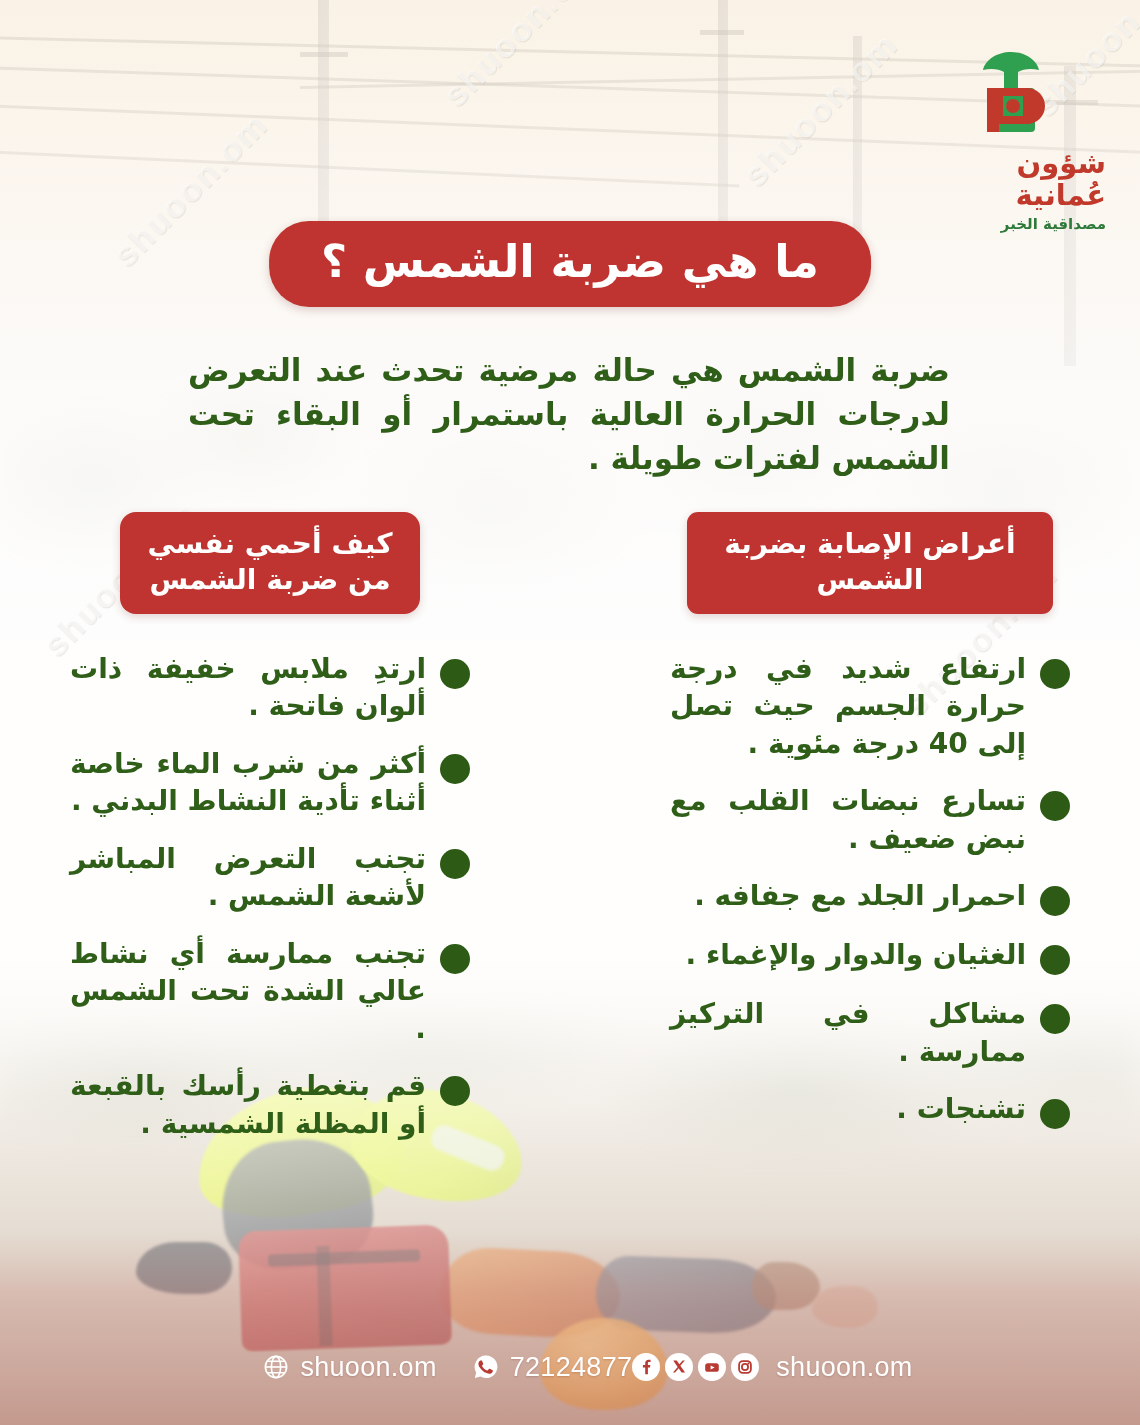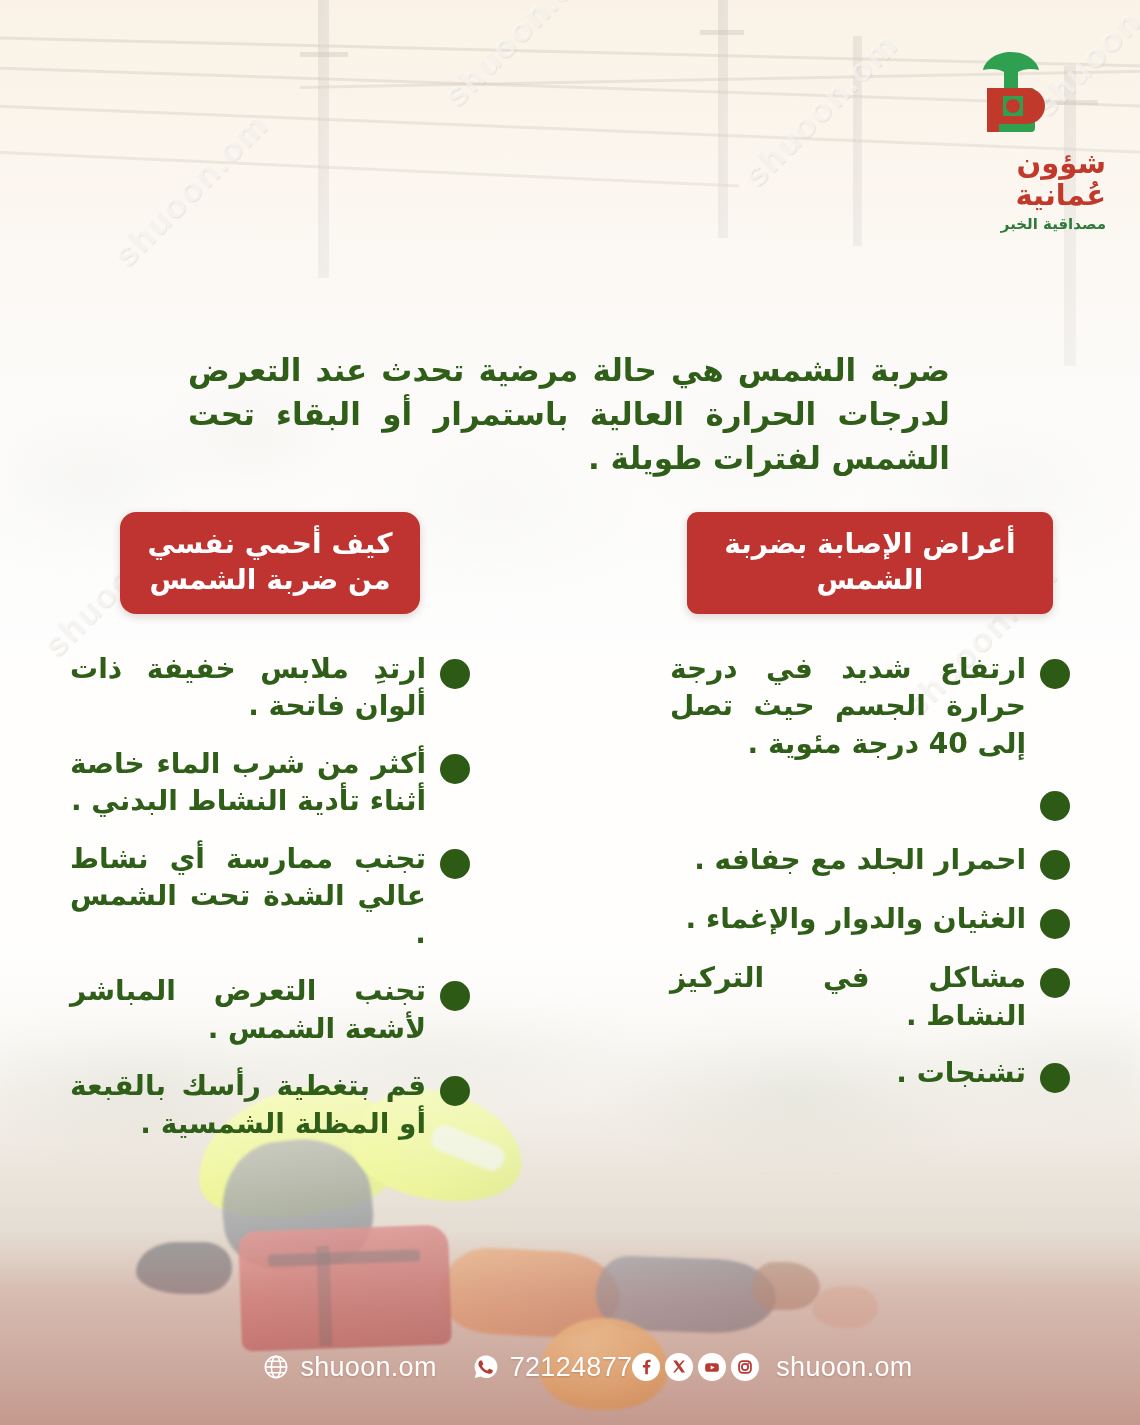--- a/index.html
+++ b/index.html
@@ -480,72 +480,74 @@
           <path d="M24 44 H62 C72 44 80 52 80 62 C80 72 72 80 62 80 H24 Z" fill="#c0392b"></path>
           <rect x="38" y="52" width="20" height="20" fill="#2fa04f"></rect>
           <circle cx="48" cy="62" r="7" fill="#c0392b"></circle>
           <rect x="22" y="44" width="12" height="44" fill="#c0392b"></rect>
         </svg>
       </div>
       <div class="logo-name">شؤون عُمانية</div>
       <div class="logo-tag">مصداقية الخبر</div>
     </div>
 
+    <div class="title-pill">ما هي ضربة الشمس ؟</div>
 
     <div class="intro">ضربة الشمس هي حالة مرضية تحدث عند التعرض لدرجات الحرارة العالية باستمرار أو البقاء تحت الشمس لفترات طويلة .</div>
 
     <div class="cols">
 
       <div class="col col-prevention" style="order:2;">
         <div class="sec-badge">كيف أحمي نفسي من ضربة الشمس</div>
         <ul class="bullets">
           <li>
             <span class="dot"></span>
             <span class="btext">ارتدِ ملابس خفيفة ذات ألوان فاتحة .</span>
           </li>
           <li>
             <span class="dot"></span>
             <span class="btext">أكثر من شرب الماء خاصة أثناء تأدية النشاط البدني .</span>
           </li>
           <li>
             <span class="dot"></span>
+            <span class="btext">تجنب التعرض المباشر لأشعة الشمس .</span>
+          </li>
+          <li>
+            <span class="dot"></span>
             <span class="btext">تجنب ممارسة أي نشاط عالي الشدة تحت الشمس .</span>
-          </li>
-          <li>
-            <span class="dot"></span>
-            <span class="btext">تجنب التعرض المباشر لأشعة الشمس .</span>
           </li>
           <li>
             <span class="dot"></span>
             <span class="btext">قم بتغطية رأسك بالقبعة أو المظلة الشمسية .</span>
           </li>
         </ul>
       </div>
 
       <div class="col col-symptoms" style="order:1;">
         <div class="sec-badge">أعراض الإصابة بضربة الشمس</div>
         <ul class="bullets">
           <li>
             <span class="dot"></span>
             <span class="btext">ارتفاع شديد في درجة حرارة الجسم حيث تصل إلى 40 درجة مئوية .</span>
           </li>
           <li>
             <span class="dot"></span>
+            <span class="btext">تسارع نبضات القلب مع نبض ضعيف .</span>
           </li>
           <li>
             <span class="dot"></span>
             <span class="btext">احمرار الجلد مع جفافه .</span>
           </li>
           <li>
             <span class="dot"></span>
             <span class="btext">الغثيان والدوار والإغماء .</span>
           </li>
           <li>
             <span class="dot"></span>
-            <span class="btext">مشاكل في التركيز النشاط .</span>
+            <span class="btext">مشاكل في التركيز ممارسة .</span>
           </li>
           <li>
             <span class="dot"></span>
             <span class="btext">تشنجات .</span>
           </li>
         </ul>
       </div>
 
     </div>
 

